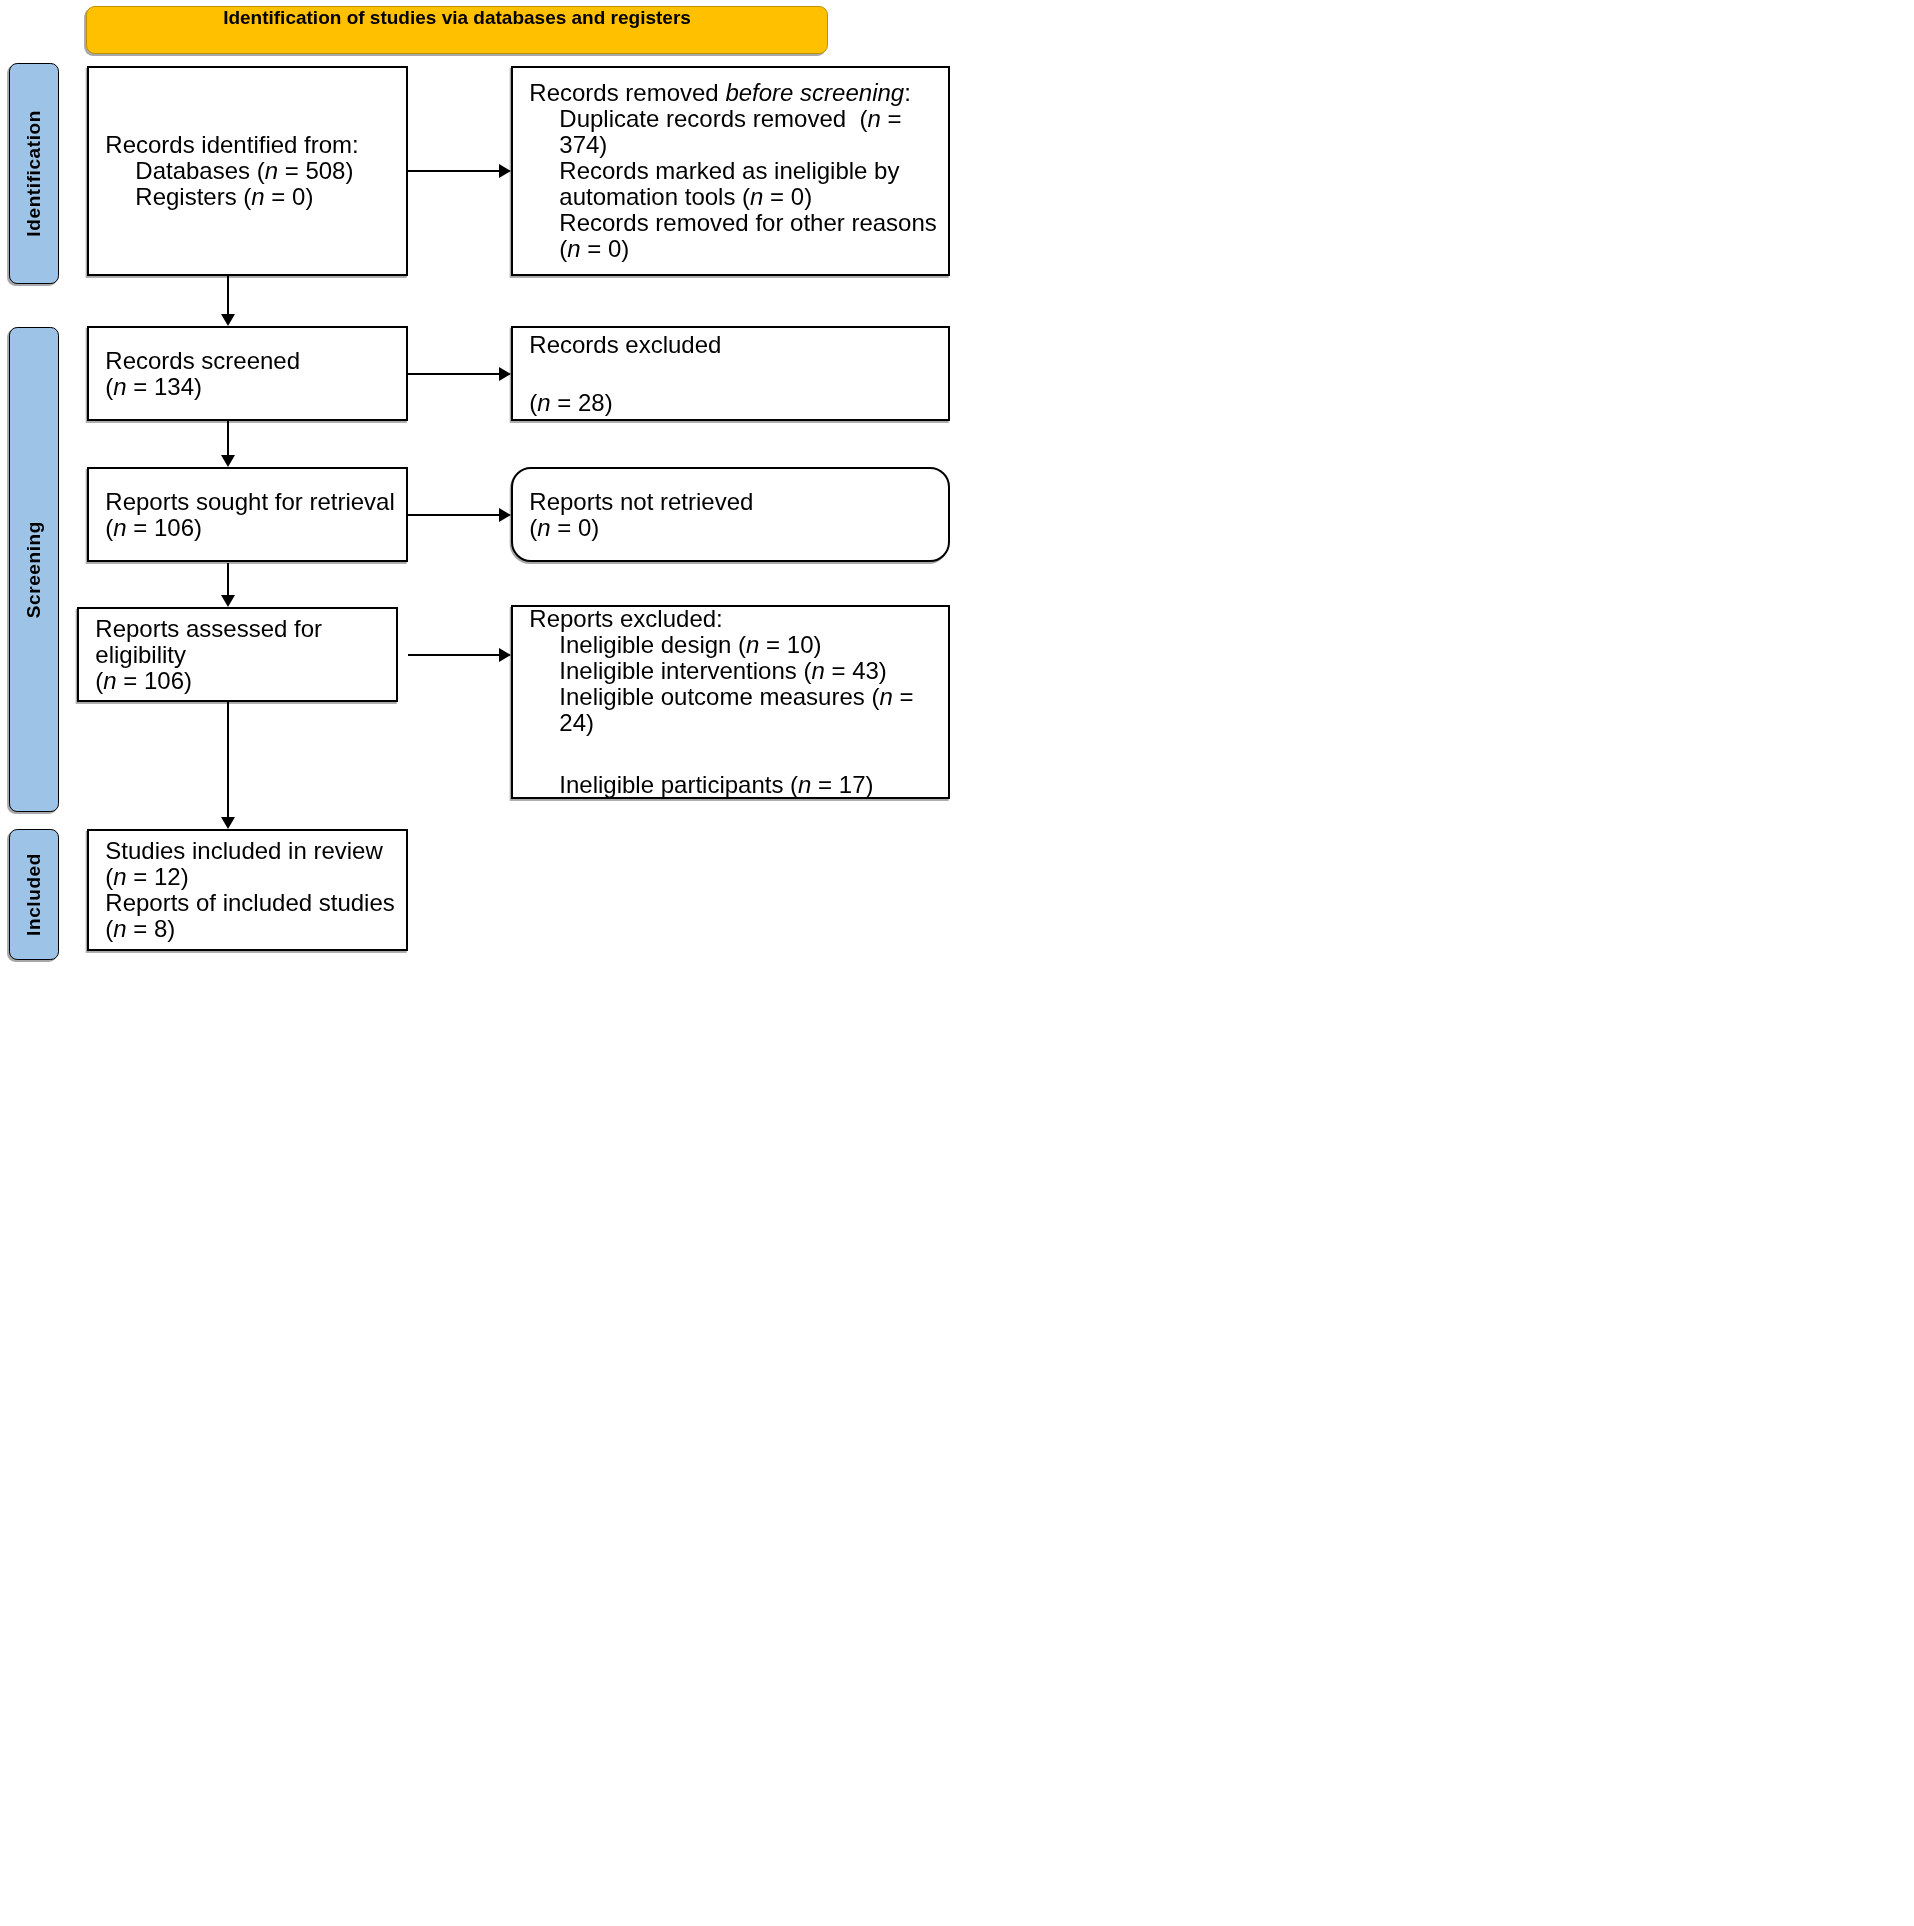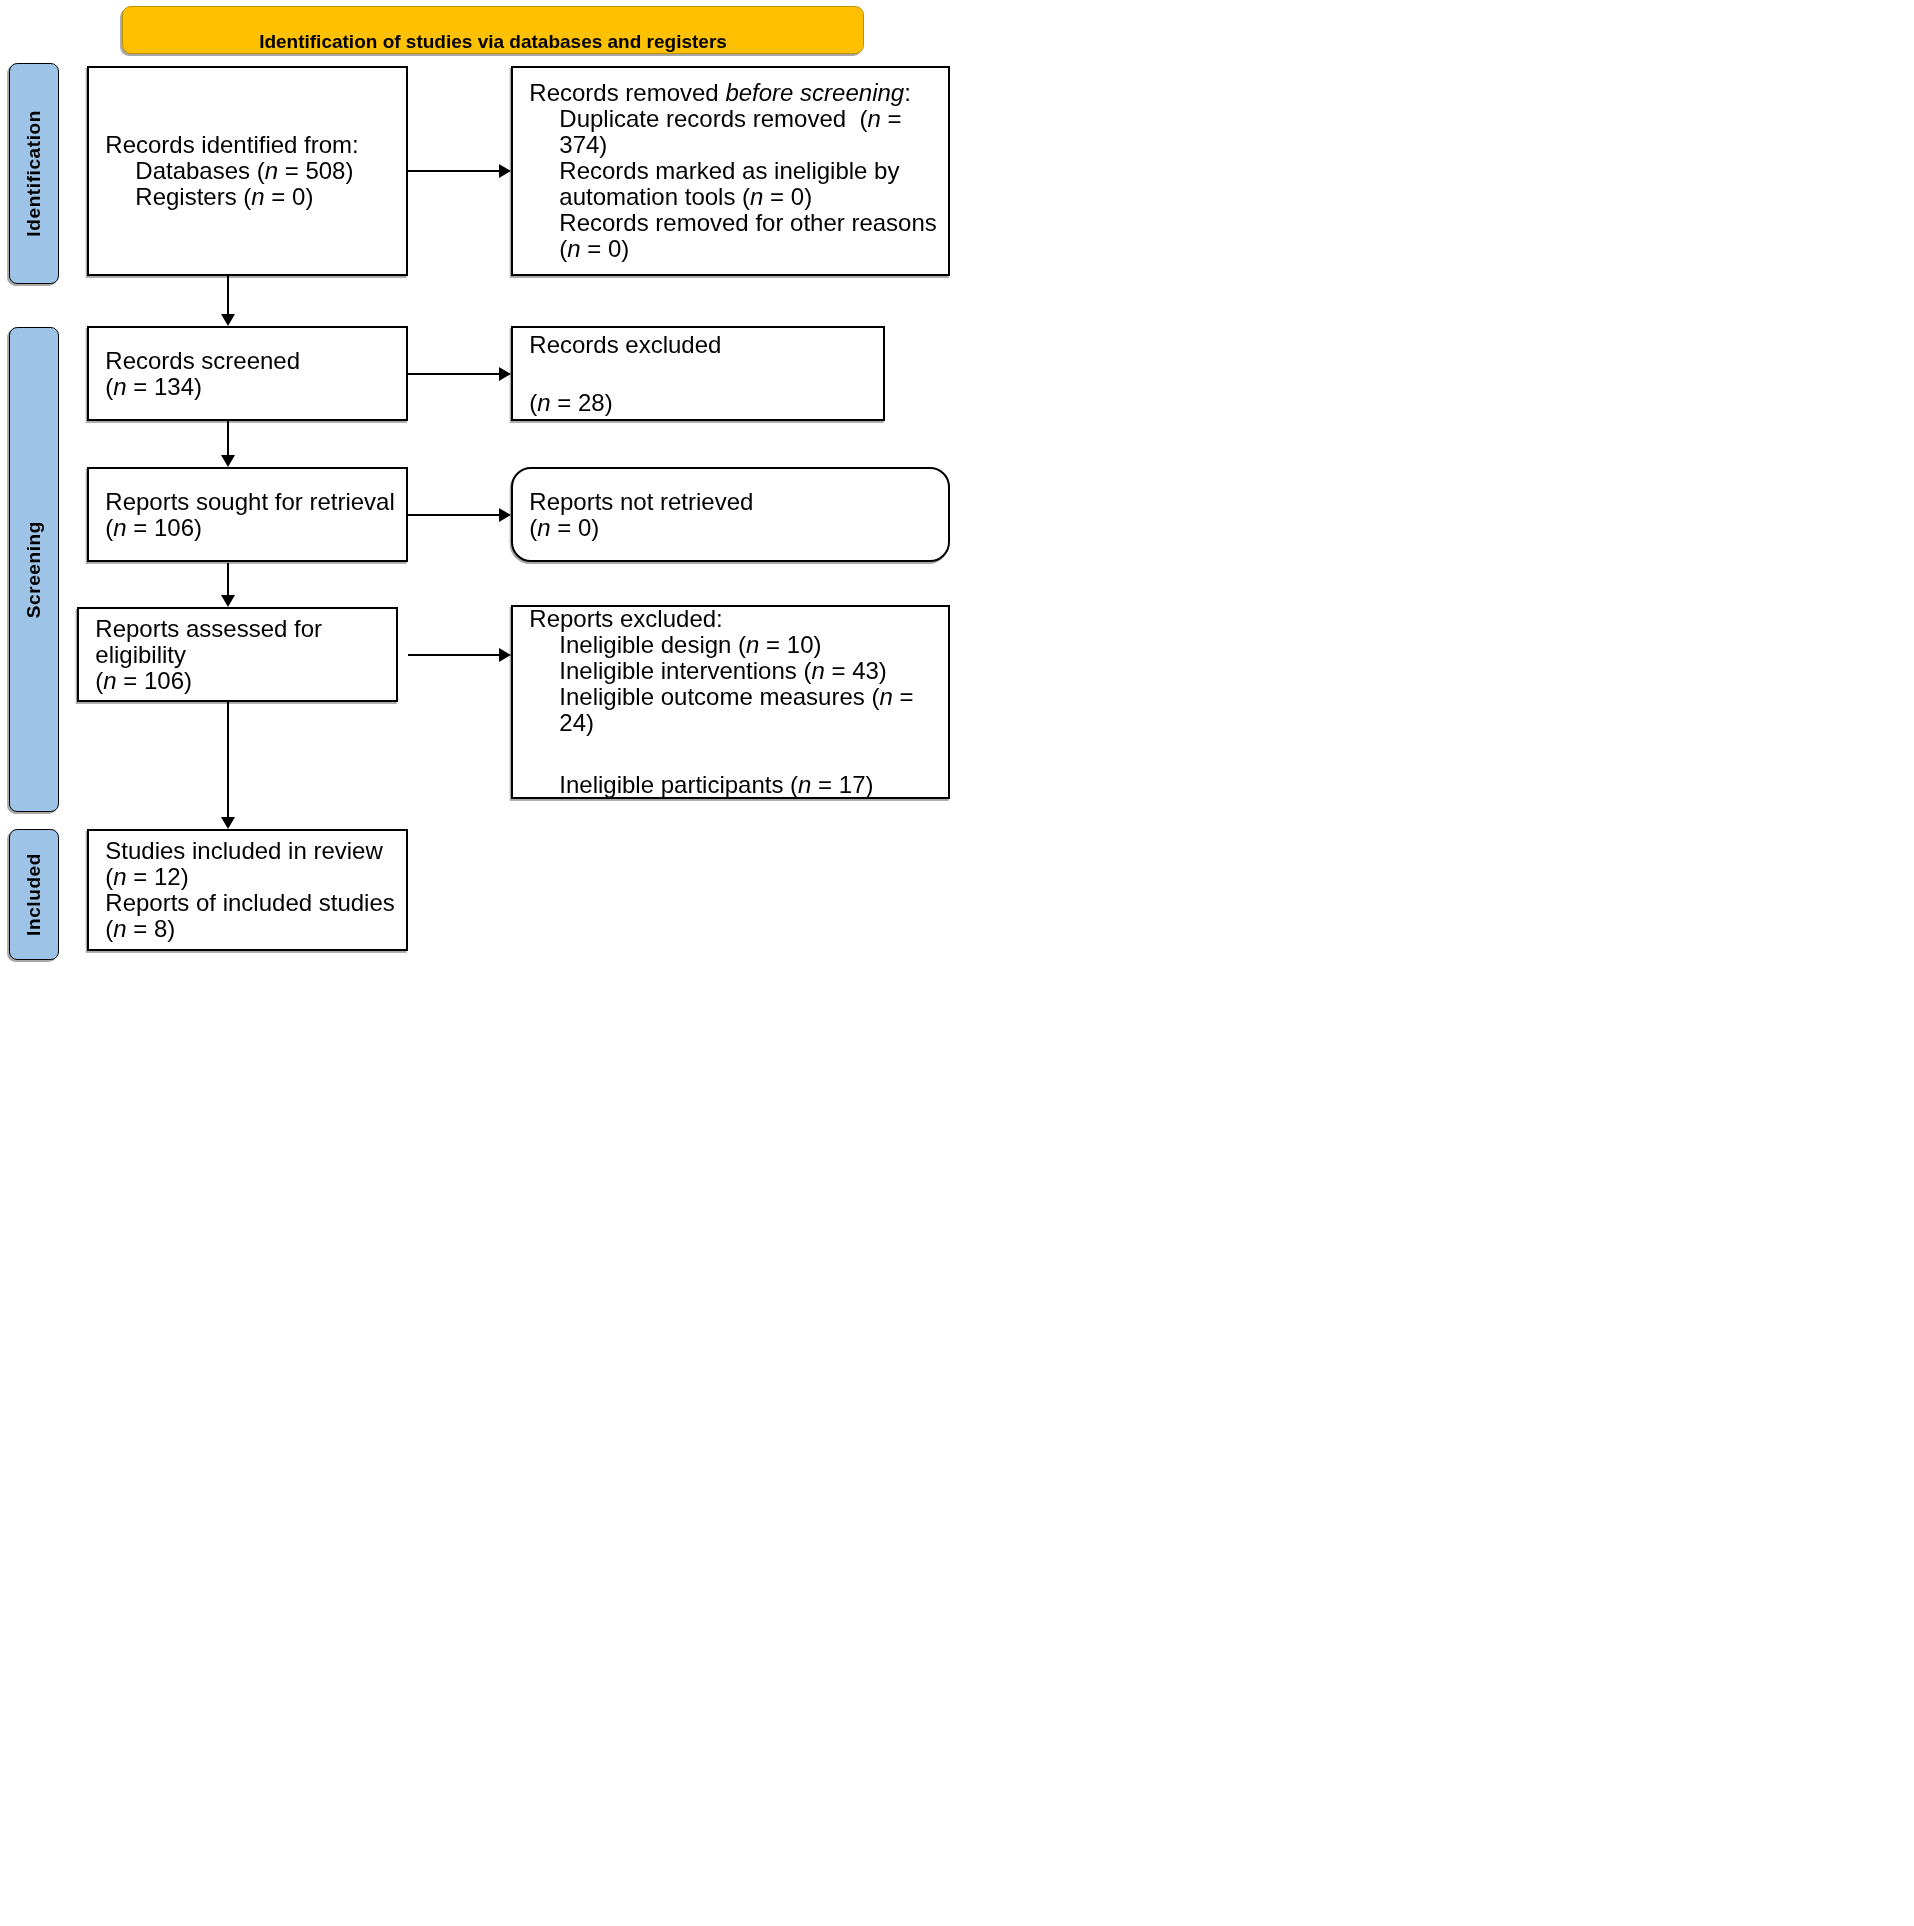--- a/index.html
+++ b/index.html
@@ -21,23 +21,22 @@
     height:963px;
     background:#ffffff;
     overflow:hidden;
   }
   .banner{
     position:absolute;
     left:86px;top:6.3px;width:742px;height:48px;
     background:var(--banner-fill);
     border:1.9px solid var(--banner-border);
     border-radius:8.8px;
-    display:flex;align-items:flex-end;justify-content:center;
+    display:flex;align-items:flex-start;justify-content:center;
     box-shadow:-1.9px 1.9px 0 var(--shadow);
-    margin-left:36px;
   }
   .banner span{
     font-size:19px;font-weight:bold;text-align:center;
   }
   .stage{
     position:absolute;
     left:8.8px;width:50px;
     background:var(--stage-fill);
     border:1.9px solid var(--border-black);
     border-radius:8.2px;
@@ -131,21 +130,21 @@
     </div>
 
   <div class="box" style="left:511px;top:66px;width:439px;height:210px;">
       <div class="line"><span>Records removed </span><span style="font-style: italic;">before screening</span><span>:</span></div>
       <div class="line" style="padding-left: 30px;"><span>Duplicate records removed  (</span><span style="font-style: italic;">n</span><span> = 374)</span></div>
       <div class="line" style="padding-left: 30px;"><span>Records marked as ineligible by</span></div>
       <div class="line" style="padding-left: 30px;"><span>automation tools (</span><span style="font-style: italic;">n</span><span> = 0)</span></div>
       <div class="line" style="padding-left: 30px;"><span>Records removed for other reasons (</span><span style="font-style: italic;">n</span><span> = 0)</span></div>
     </div>
 
-  <div class="box" style="left:511px;top:326px;width:374px;height:95px;gap:32px;">
+  <div class="box" style="left:511px;top:326px;width:439px;height:95px;gap:32px;">
       <div class="line"><span>Records excluded</span></div>
       <div class="line"><span>(</span><span style="font-style: italic;">n</span><span> = 28)</span></div>
     </div>
 
   <div class="box" style="left:511px;top:467px;width:439px;height:95px;border-radius:20px;">
       <div class="line"><span>Reports not retrieved</span></div>
       <div class="line"><span>(</span><span style="font-style: italic;">n</span><span> = 0)</span></div>
     </div>
 
   <div class="box" style="left:511px;top:605px;width:439px;height:194px;">

